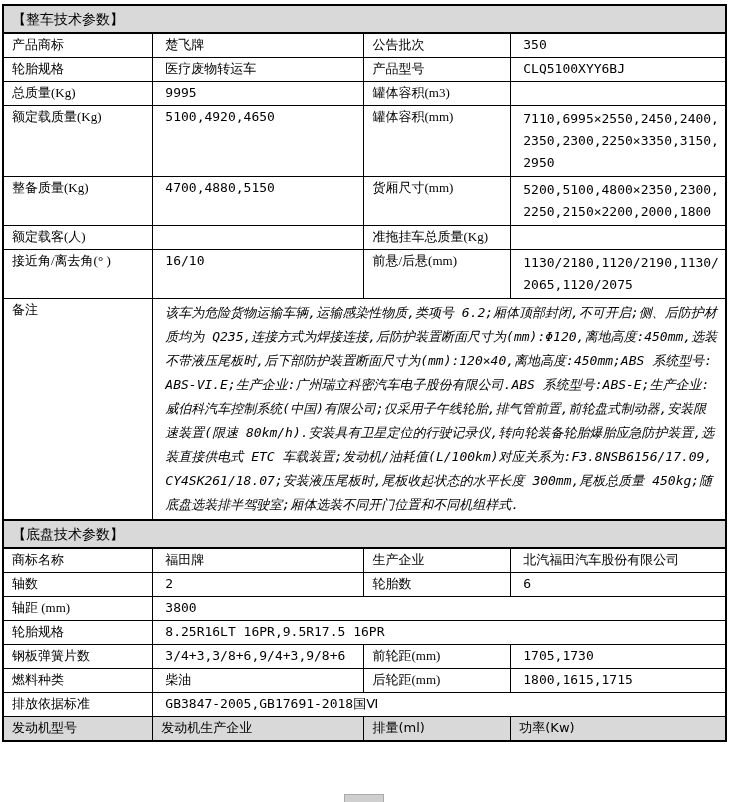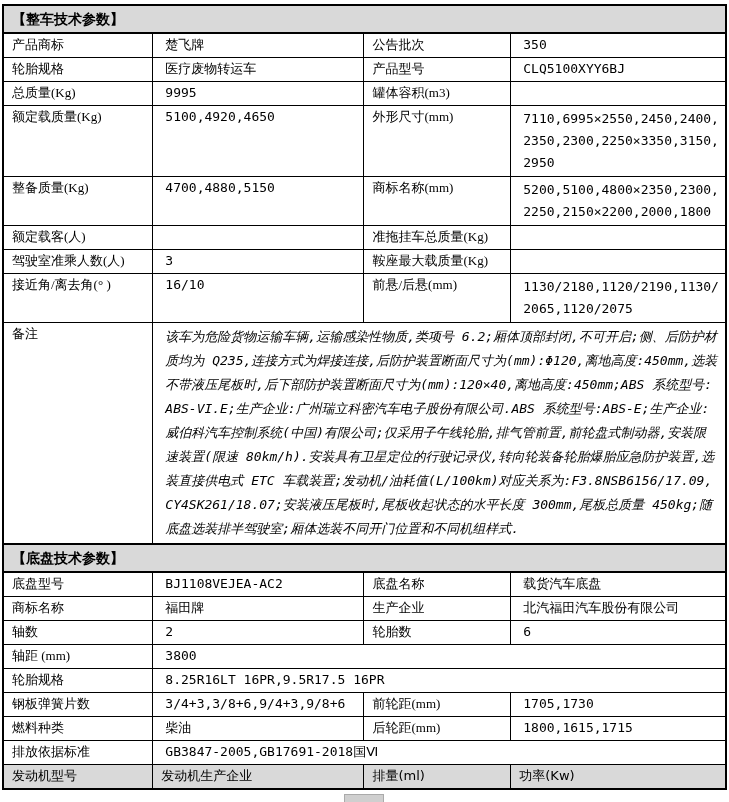--- a/index.html
+++ b/index.html
@@ -16,21 +16,21 @@
   .spec-table td {
     border:1px solid #000;
     font-size:13px; line-height:18px;
     padding:2px 6px 2px 8px;
     vertical-align:top;
     overflow:hidden;
     word-break:break-all;
   }
   tr.single td { height:19px; }
   td.sec-title {
-    background:#d9d9d9; font-weight:bold; font-size:14px;
+    background:#d9d9d9; font-weight:normal; font-size:14px;
     height:21px; line-height:22px;
     border-top:2px solid #000; border-bottom:2px solid #000;
     font-family:"DejaVu Sans",sans-serif;
   }
   td.lbl { font-family:Liberation Serif, serif; }
   td.val { padding-left:12px; }
   td.remark-val { line-height:24px; padding-left:12px;font-style:italic; }
   tr.engine-head td { background:#d9d9d9; height:19px; font-family:"DejaVu Sans",sans-serif; }
   .scroll-frag {
     position:absolute; left:344px; top:794px; width:38px; height:8px;
@@ -66,63 +66,51 @@
     </tr>
     <tr class="single">
       <td class="lbl">总质量(Kg)</td>
       <td class="val">9995</td>
       <td class="lbl">罐体容积(m3)</td>
       <td class="val"></td>
     </tr>
     <tr>
       <td class="lbl">额定载质量(Kg)</td>
       <td class="val">5100,4920,4650</td>
-      <td class="lbl">外形尺寸(mm)</td>
+      <td class="lbl">罐体容积(mm)</td>
       <td class="val" style="line-height:22px">7110,6995×2550,2450,2400,2350,2300,2250×3350,3150,2950</td>
     </tr>
     <tr>
       <td class="lbl">整备质量(Kg)</td>
       <td class="val">4700,4880,5150</td>
-      <td class="lbl">商标名称(mm)</td>
+      <td class="lbl">货厢尺寸(mm)</td>
       <td class="val" style="line-height:22px">5200,5100,4800×2350,2300,2250,2150×2200,2000,1800</td>
     </tr>
     <tr class="single">
       <td class="lbl">额定载客(人)</td>
       <td class="val"></td>
       <td class="lbl">准拖挂车总质量(Kg)</td>
-      <td class="val"></td>
-    </tr>
-    <tr class="single">
-      <td class="lbl">驾驶室准乘人数(人)</td>
-      <td class="val">3</td>
-      <td class="lbl">鞍座最大载质量(Kg)</td>
       <td class="val"></td>
     </tr>
     <tr>
       <td class="lbl">接近角/离去角(° )</td>
       <td class="val">16/10</td>
       <td class="lbl">前悬/后悬(mm)</td>
       <td class="val" style="line-height:22px">1130/2180,1120/2190,1130/2065,1120/2075</td>
     </tr>
 
     <tr>
       <td class="lbl">备注</td>
       <td class="remark-val" colspan="3">该车为危险货物运输车辆,运输感染性物质,类项号 6.2;厢体顶部封闭,不可开启;侧、后防护材质均为 Q235,连接方式为焊接连接,后防护装置断面尺寸为(mm):Φ120,离地高度:450mm,选装不带液压尾板时,后下部防护装置断面尺寸为(mm):120×40,离地高度:450mm;ABS 系统型号:ABS-VI.E;生产企业:广州瑞立科密汽车电子股份有限公司.ABS 系统型号:ABS-E;生产企业:威伯科汽车控制系统(中国)有限公司;仅采用子午线轮胎,排气管前置,前轮盘式制动器,安装限速装置(限速 80km/h).安装具有卫星定位的行驶记录仪,转向轮装备轮胎爆胎应急防护装置,选装直接供电式 ETC 车载装置;发动机/油耗值(L/100km)对应关系为:F3.8NSB6156/17.09,CY4SK261/18.07;安装液压尾板时,尾板收起状态的水平长度 300mm,尾板总质量 450kg;随底盘选装排半驾驶室;厢体选装不同开门位置和不同机组样式.</td>
     </tr>
 
     <tr>
       <td class="sec-title" colspan="4">【底盘技术参数】</td>
     </tr>
 
-    <tr class="single">
-      <td class="lbl">底盘型号</td>
-      <td class="val">BJ1108VEJEA-AC2</td>
-      <td class="lbl">底盘名称</td>
-      <td class="val">载货汽车底盘</td>
-    </tr>
     <tr class="single">
       <td class="lbl">商标名称</td>
       <td class="val">福田牌</td>
       <td class="lbl">生产企业</td>
       <td class="val">北汽福田汽车股份有限公司</td>
     </tr>
     <tr class="single">
       <td class="lbl">轴数</td>
       <td class="val">2</td>
       <td class="lbl">轮胎数</td>

